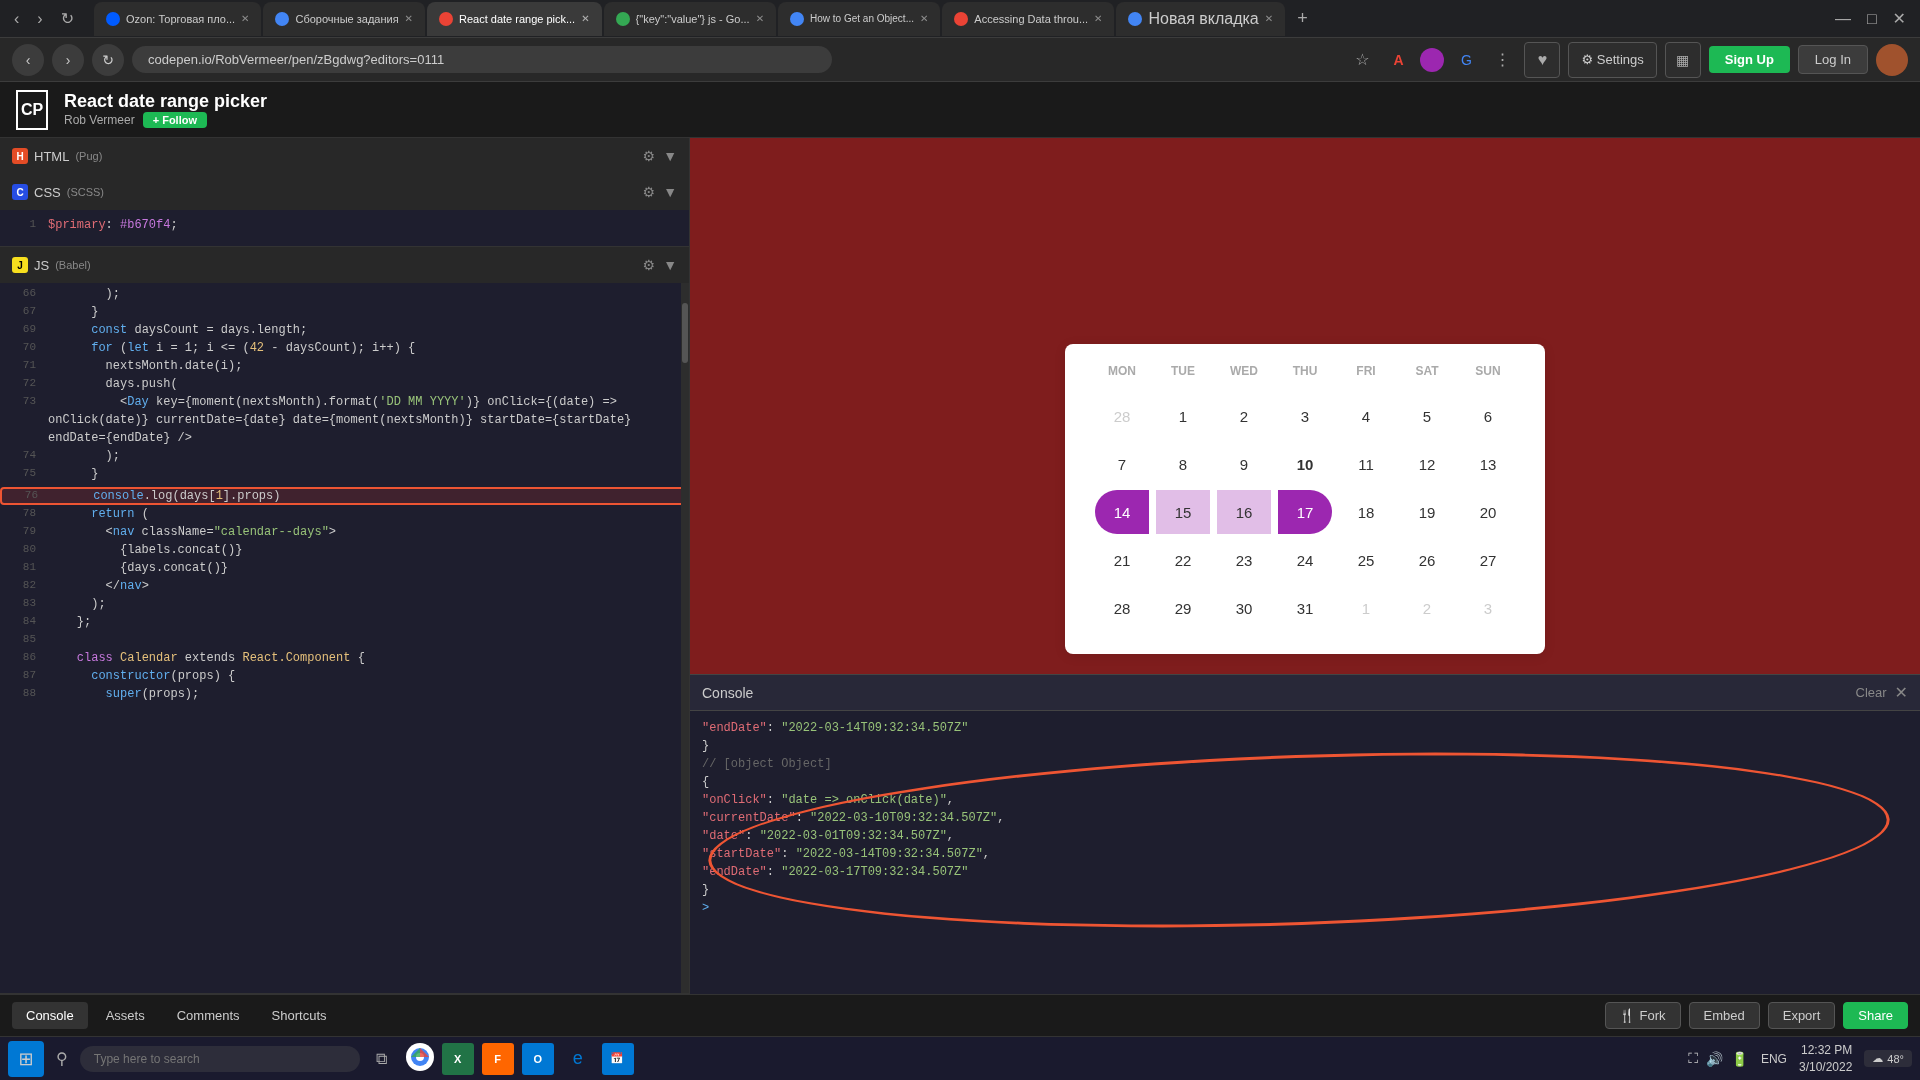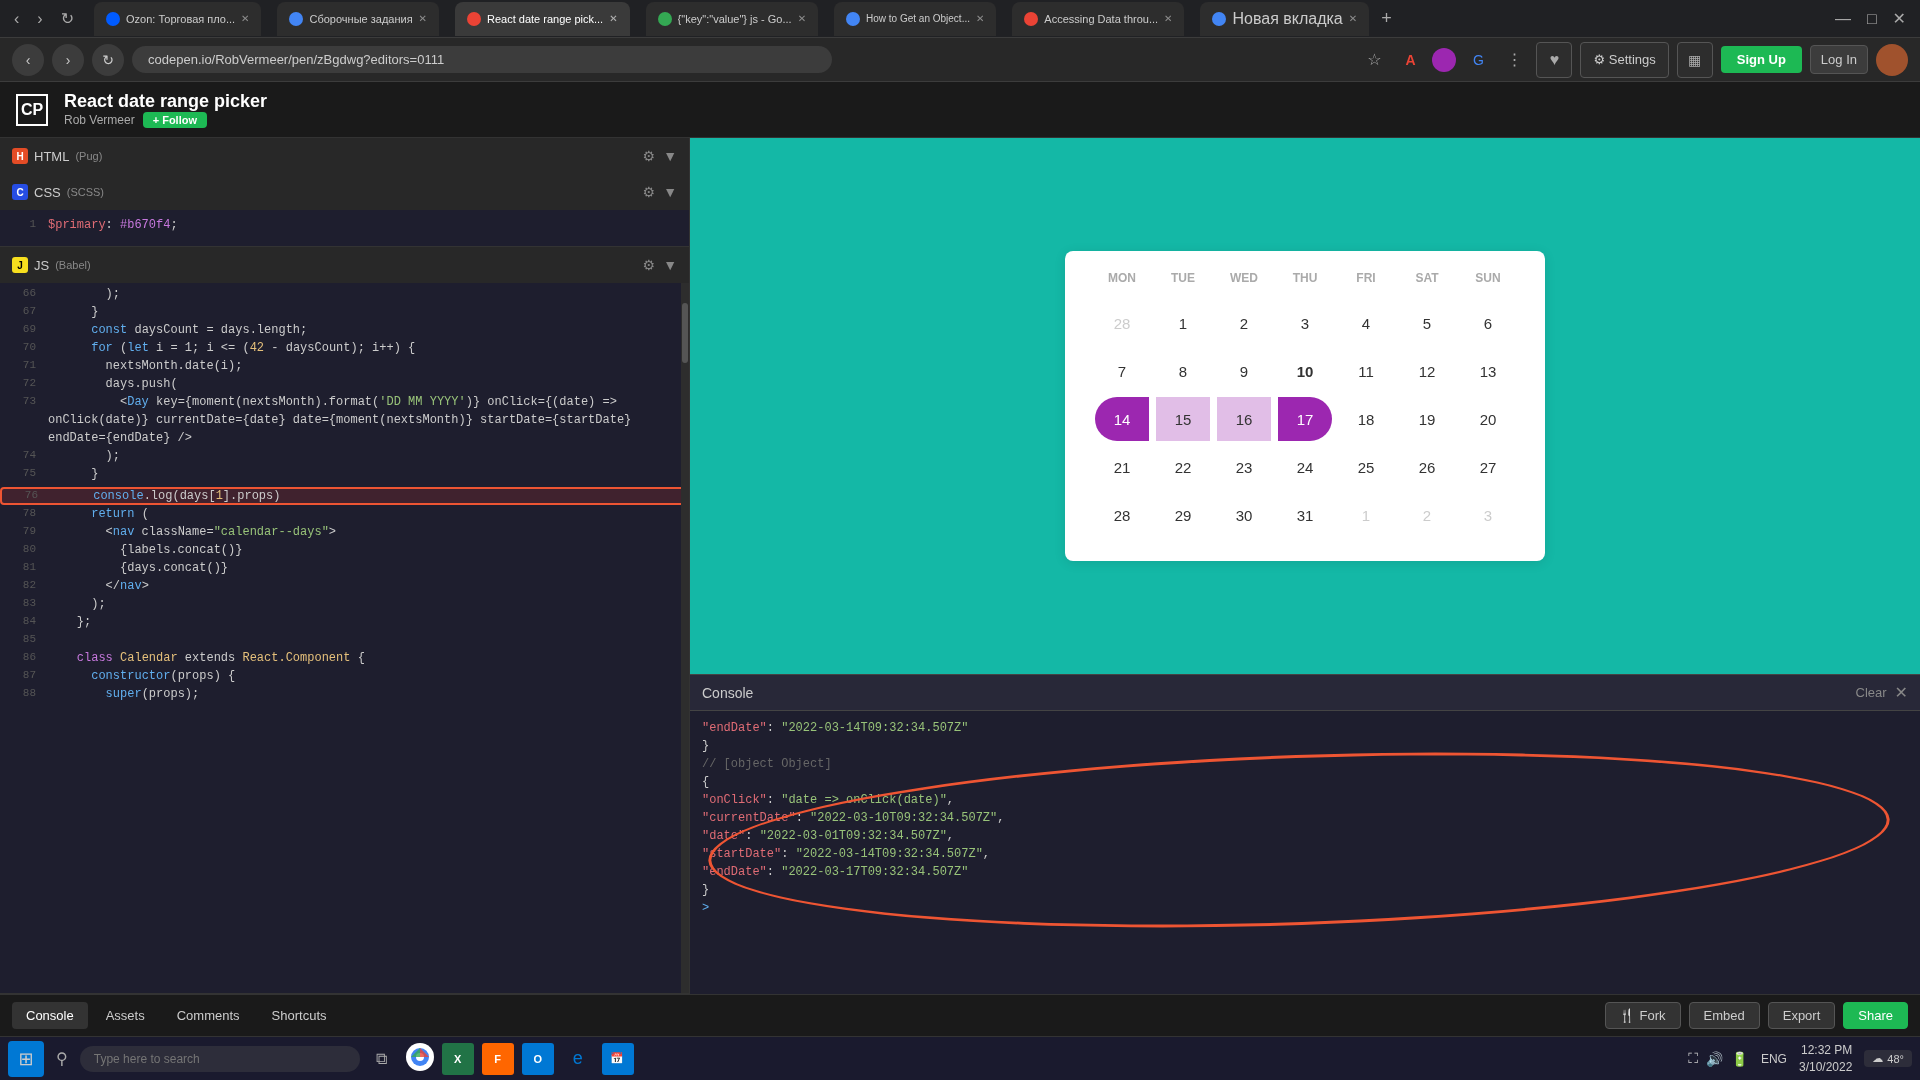--- a/index.html
+++ b/index.html
@@ -19,29 +19,29 @@
     .browser-controls { display: flex; align-items: center; gap: 6px; margin-right: 10px; }
     .browser-btn { background: none; border: none; color: #aaa; font-size: 16px; cursor: pointer; padding: 2px 6px; }
 
     
     .address-bar { background: #282828; height: 44px; display: flex; align-items: center; padding: 0 12px; gap: 8px; border-bottom: 1px solid #3c3c3c; }
     .addr-input { background: #3c3c3c; border: none; border-radius: 20px; color: #ccc; font-size: 13px; padding: 6px 16px; flex: 1; max-width: 700px; outline: none; }
     .addr-icons { display: flex; gap: 8px; margin-left: auto; align-items: center; }
     .addr-icon { width: 28px; height: 28px; border-radius: 50%; display: flex; align-items: center; justify-content: center; cursor: pointer; font-size: 14px; }
     .icon-btn-round { width: 32px; height: 32px; border-radius: 50%; background: #3c3c3c; border: none; cursor: pointer; display: flex; align-items: center; justify-content: center; font-size: 14px; color: #ccc; }
     .sign-up-btn { background: #1db954; color: white; border: none; border-radius: 4px; padding: 6px 16px; font-size: 13px; font-weight: 600; cursor: pointer; }
-    .log-in-btn { background: #3c3c3c; color: #ccc; border: 1px solid #555; border-radius: 4px; padding: 6px 10px; font-size: 13px; cursor: pointer; }
+    .log-in-btn { background: #3c3c3c; color: #ccc; border: 1px solid #555; border-radius: 4px; padding: 6px 16px; font-size: 13px; cursor: pointer; }
     .heart-btn { background: #2d2d2d; border: 1px solid #555; border-radius: 4px; width: 36px; height: 36px; display: flex; align-items: center; justify-content: center; cursor: pointer; color: #aaa; font-size: 16px; }
     .settings-btn { background: #2d2d2d; border: 1px solid #555; border-radius: 4px; padding: 0 12px; height: 36px; display: flex; align-items: center; gap: 6px; font-size: 13px; color: #ccc; cursor: pointer; }
     .grid-btn { background: #2d2d2d; border: 1px solid #555; border-radius: 4px; width: 36px; height: 36px; display: flex; align-items: center; justify-content: center; cursor: pointer; color: #aaa; font-size: 14px; }
     .avatar { width: 32px; height: 32px; border-radius: 50%; background: #a0522d; }
 
     
     .codepen-header { background: #1a1a1a; height: 56px; display: flex; align-items: center; padding: 0 16px; gap: 16px; border-bottom: 1px solid #333; }
-    .cp-logo { background: #1a1a1a; border: 2px solid #fff; width: 32px; height: 32px; display: flex; align-items: center; justify-content: center; font-weight: 900; font-size: 16px; color: white; }
+    .cp-logo { background: #1a1a1a; border: 2px solid #fff; width: 32px; height: 40px; display: flex; align-items: center; justify-content: center; font-weight: 900; font-size: 16px; color: white; }
     .cp-title-block { display: flex; flex-direction: column; }
     .cp-title { font-size: 18px; font-weight: 600; color: #fff; }
     .cp-author { font-size: 12px; color: #aaa; display: flex; align-items: center; gap: 8px; }
     .follow-btn { background: #1db954; color: white; border: none; border-radius: 4px; padding: 2px 10px; font-size: 11px; font-weight: 600; cursor: pointer; }
 
     
     .main-content { display: flex; flex: 1; overflow: hidden; }
 
     
     .editors-panel { width: 690px; background: #1e1e1e; display: flex; flex-direction: column; border-right: 1px solid #333; flex-shrink: 0; }
@@ -65,21 +65,21 @@
     .kw-green { color: #98c379; }
     .kw-yellow { color: #e5c07b; }
     .kw-orange { color: #e06c75; }
 
     
     .scrollbar-track { position: absolute; right: 0; top: 0; bottom: 0; width: 8px; background: #2d2d2d; }
     .scrollbar-thumb { background: #555; border-radius: 4px; width: 6px; margin: 0 1px; }
 
     
     .preview-panel { flex: 1; background: #fff; display: flex; flex-direction: column; }
-    .calendar-preview { background: #14b8a6; flex: 1; display: flex; align-items: center; justify-content: center; padding: 20px; }
+    .calendar-preview { background: #7f1d1d; flex: 1; display: flex; align-items: flex-end; justify-content: center; padding: 20px; }
     .calendar-widget { background: #fff; border-radius: 8px; box-shadow: 0 2px 12px rgba(0,0,0,0.1); padding: 20px 30px; width: 480px; }
     .cal-header-row { display: flex; justify-content: space-between; margin-bottom: 16px; }
     .cal-day-header { width: 54px; text-align: center; font-size: 12px; color: #aaa; font-weight: 600; text-transform: uppercase; }
     .cal-row { display: flex; justify-content: space-between; margin-bottom: 4px; }
     .cal-day { width: 54px; height: 44px; display: flex; align-items: center; justify-content: center; font-size: 15px; color: #333; border-radius: 22px; cursor: pointer; }
     .cal-day.other-month { color: #ccc; }
     .cal-day.today { font-weight: 700; }
     .cal-day.selected-start { background: #9c27b0; color: white; border-radius: 22px 0 0 22px; }
     .cal-day.selected-mid { background: #e1bee7; color: #333; border-radius: 0; }
     .cal-day.selected-end { background: #9c27b0; color: white; border-radius: 0 22px 22px 0; }
@@ -122,21 +122,21 @@
 </head>
 <body>
 
 <div class="browser-bar">
   <div class="browser-controls">
     <button class="browser-btn">‹</button>
     <button class="browser-btn">›</button>
     <button class="browser-btn">↻</button>
   </div>
 
-  <div id="tabs-container" style="display:flex;gap:16px;align-items:flex-end;">
+  <div id="tabs-container" style="display:flex;gap:2px;align-items:flex-end;">
       <div class="tab">
         <span class="tab-favicon ozon"></span>
         <span style="flex:1;overflow:hidden;text-overflow:ellipsis;white-space:nowrap;font-size:11px;">Ozon: Торговая пло...</span>
         <span class="tab-close">✕</span>
       </div>
       <div class="tab">
         <span class="tab-favicon blue"></span>
         <span style="flex:1;overflow:hidden;text-overflow:ellipsis;white-space:nowrap;font-size:11px;">Сборочные задания</span>
         <span class="tab-close">✕</span>
       </div>

